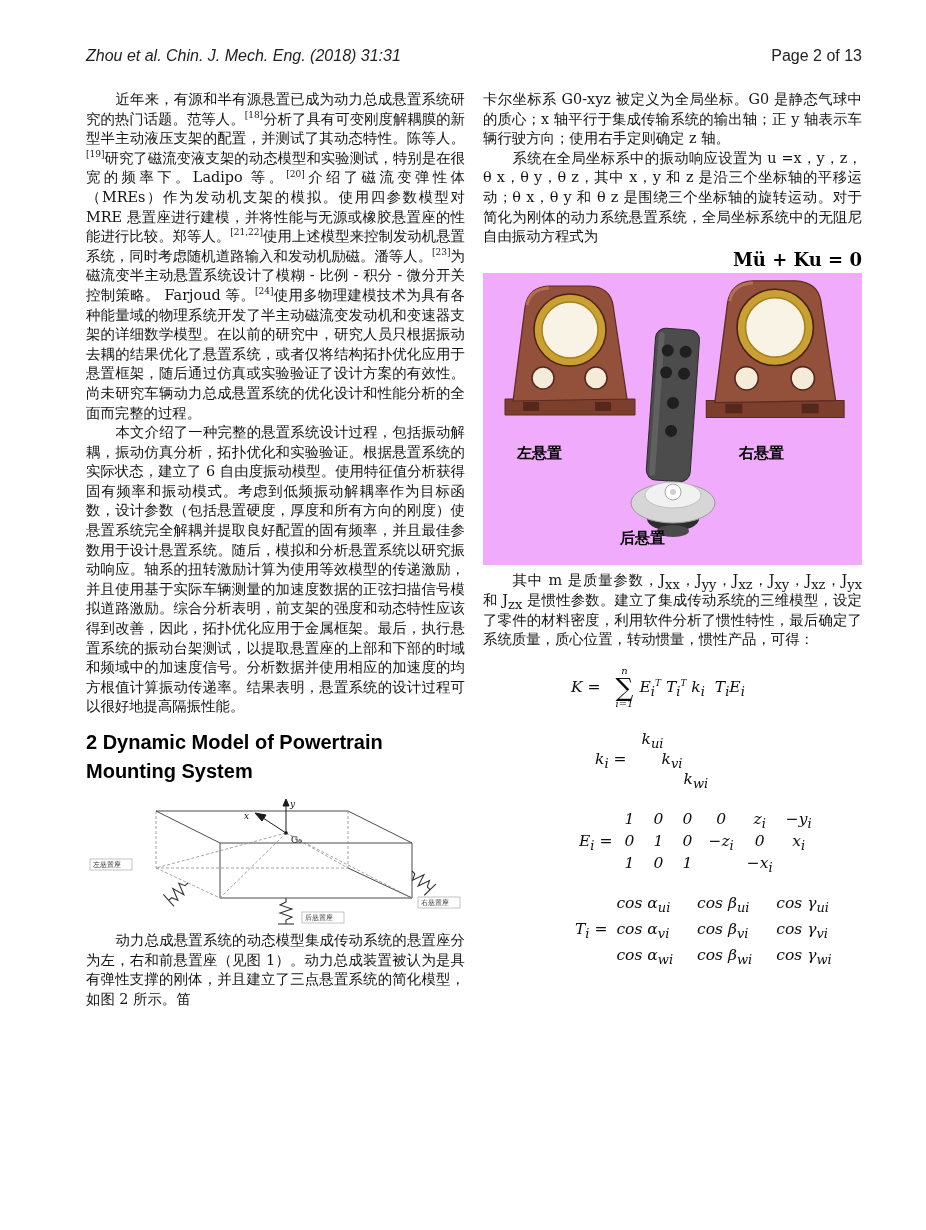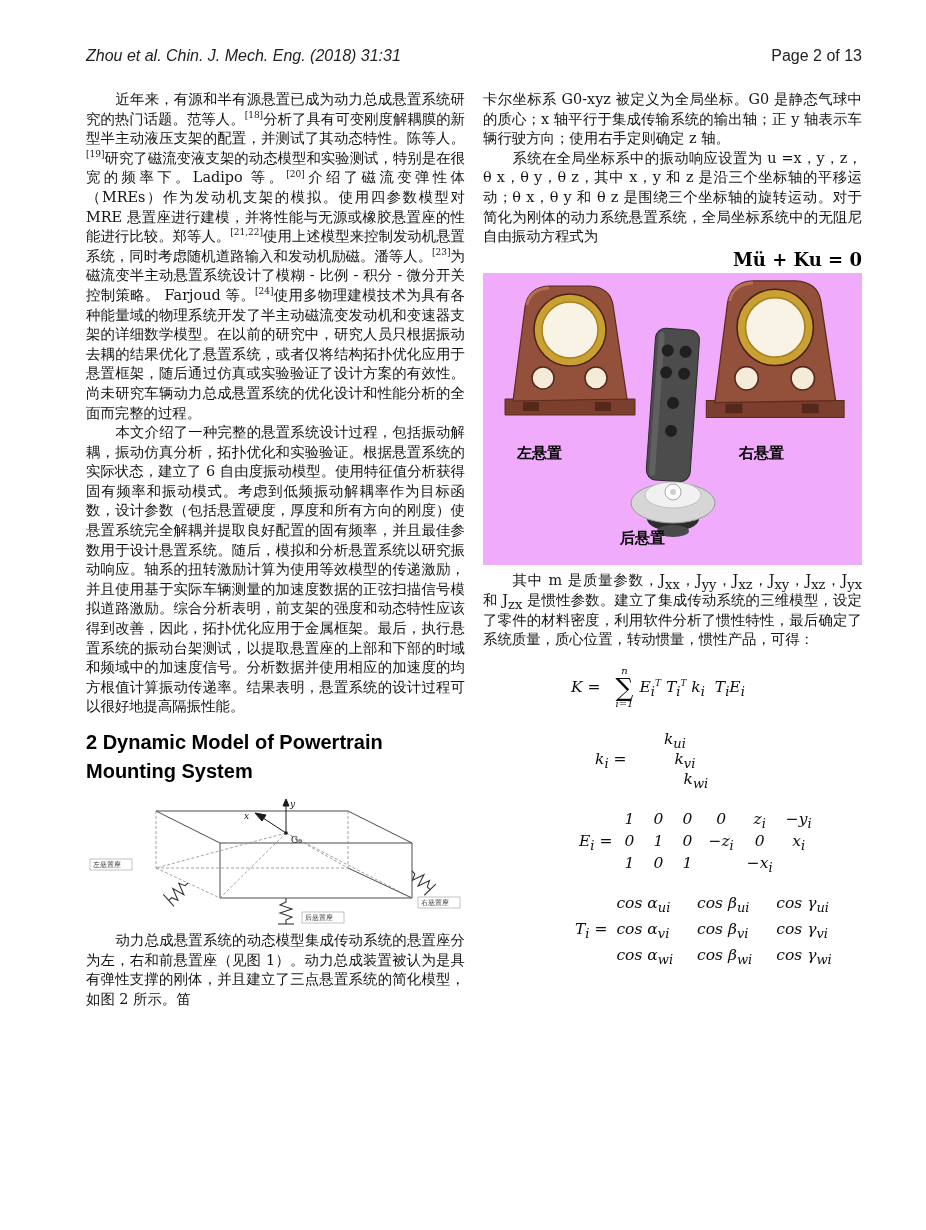--- a/index.html
+++ b/index.html
@@ -48,21 +48,21 @@
     color:#0d0d0d; display:flex; align-items:center; text-align:left;
   }
   .eq-lhs { margin-right:9px; white-space:nowrap; }
   .eq-k    { margin-left:88px; }
   .eq-kmat { margin-left:112px; }
   .eq-emat { margin-left:96px; }
   .eq-tmat { margin-left:92px; }
   .sum-stack { display:inline-flex; flex-direction:column; align-items:center; margin:0 6px; line-height:1; }
   .sum-top, .sum-bot { font-size:10px; }
   .sum-sigma { font-size:25px; font-style:normal; line-height:0.95; }
-  .diag-matrix { display:flex; flex-direction:column; line-height:20px;align-items:center; }
+  .diag-matrix { display:flex; flex-direction:column; line-height:20px; }
   .diag-row-1 { padding-left:6px; }
   .diag-row-2 { padding-left:26px; }
   .diag-row-3 { padding-left:48px; }
   .matrix-grid-6 {
     display:grid; grid-template-columns:repeat(6, auto);
     column-gap:13px; row-gap:2px; text-align:center; line-height:20px;
   }
   .matrix-grid-3 {
     display:grid; grid-template-columns:repeat(3, auto);
     column-gap:24px; row-gap:5px; text-align:left; line-height:21px;

